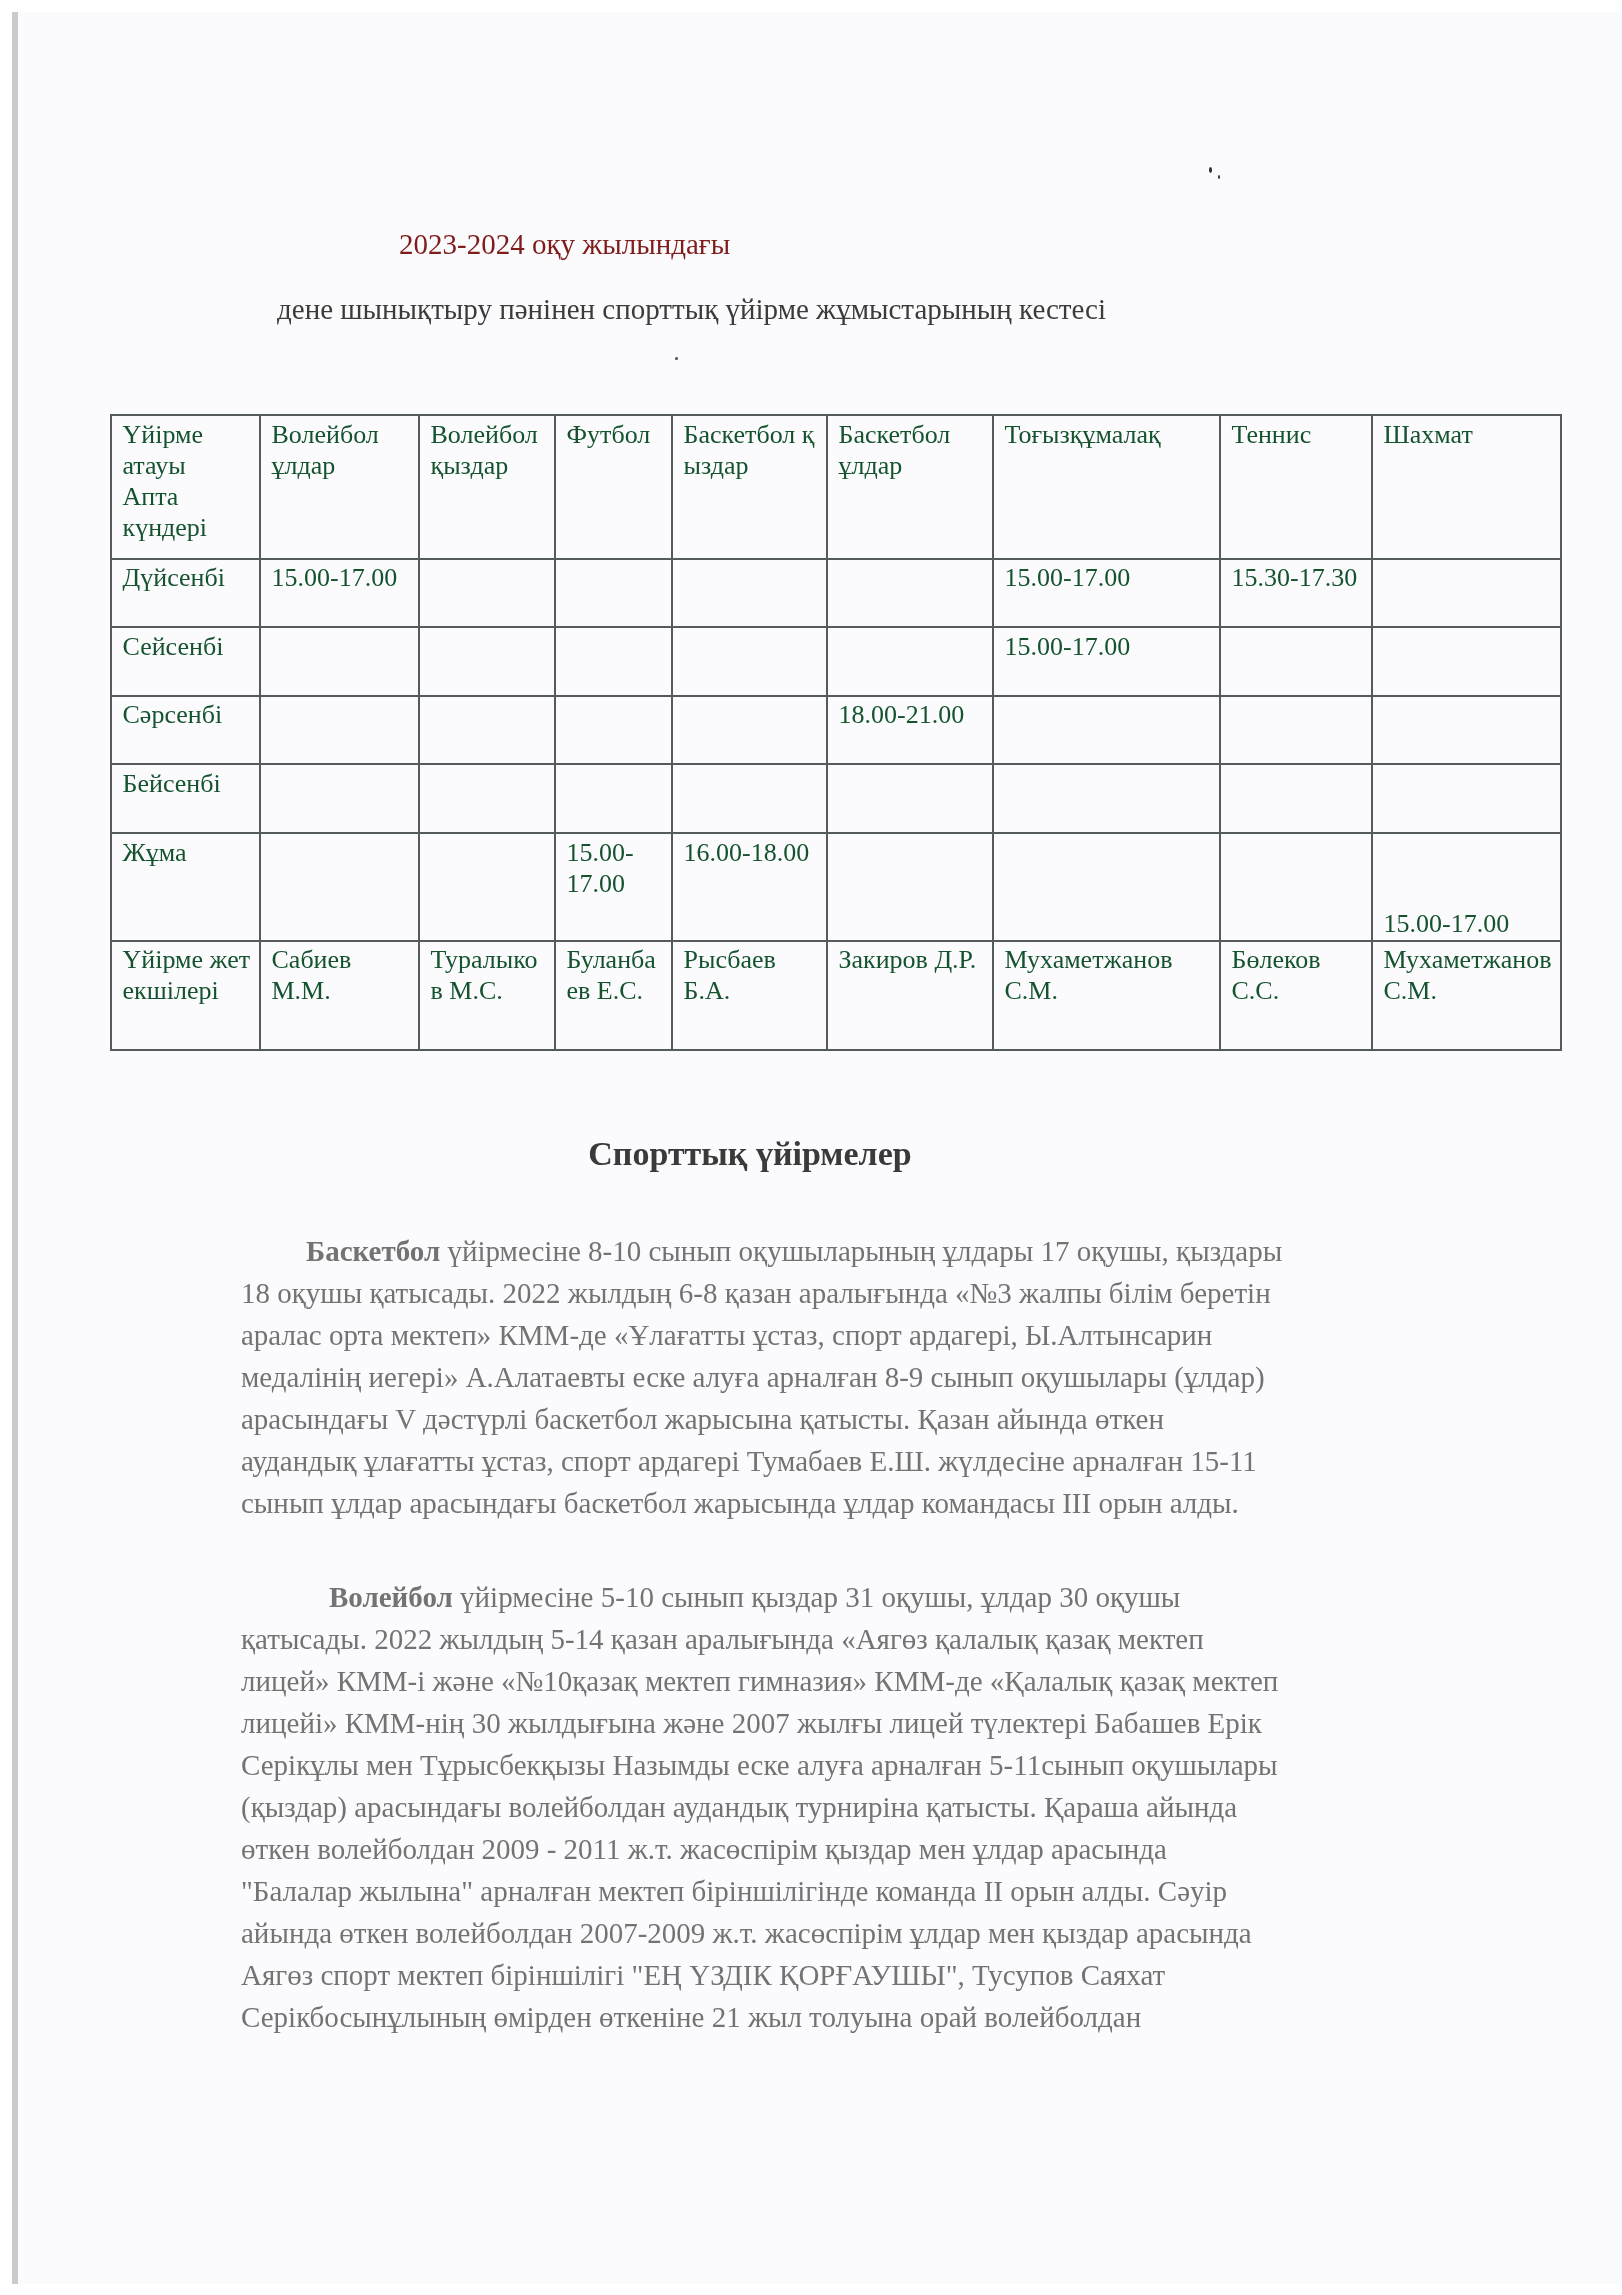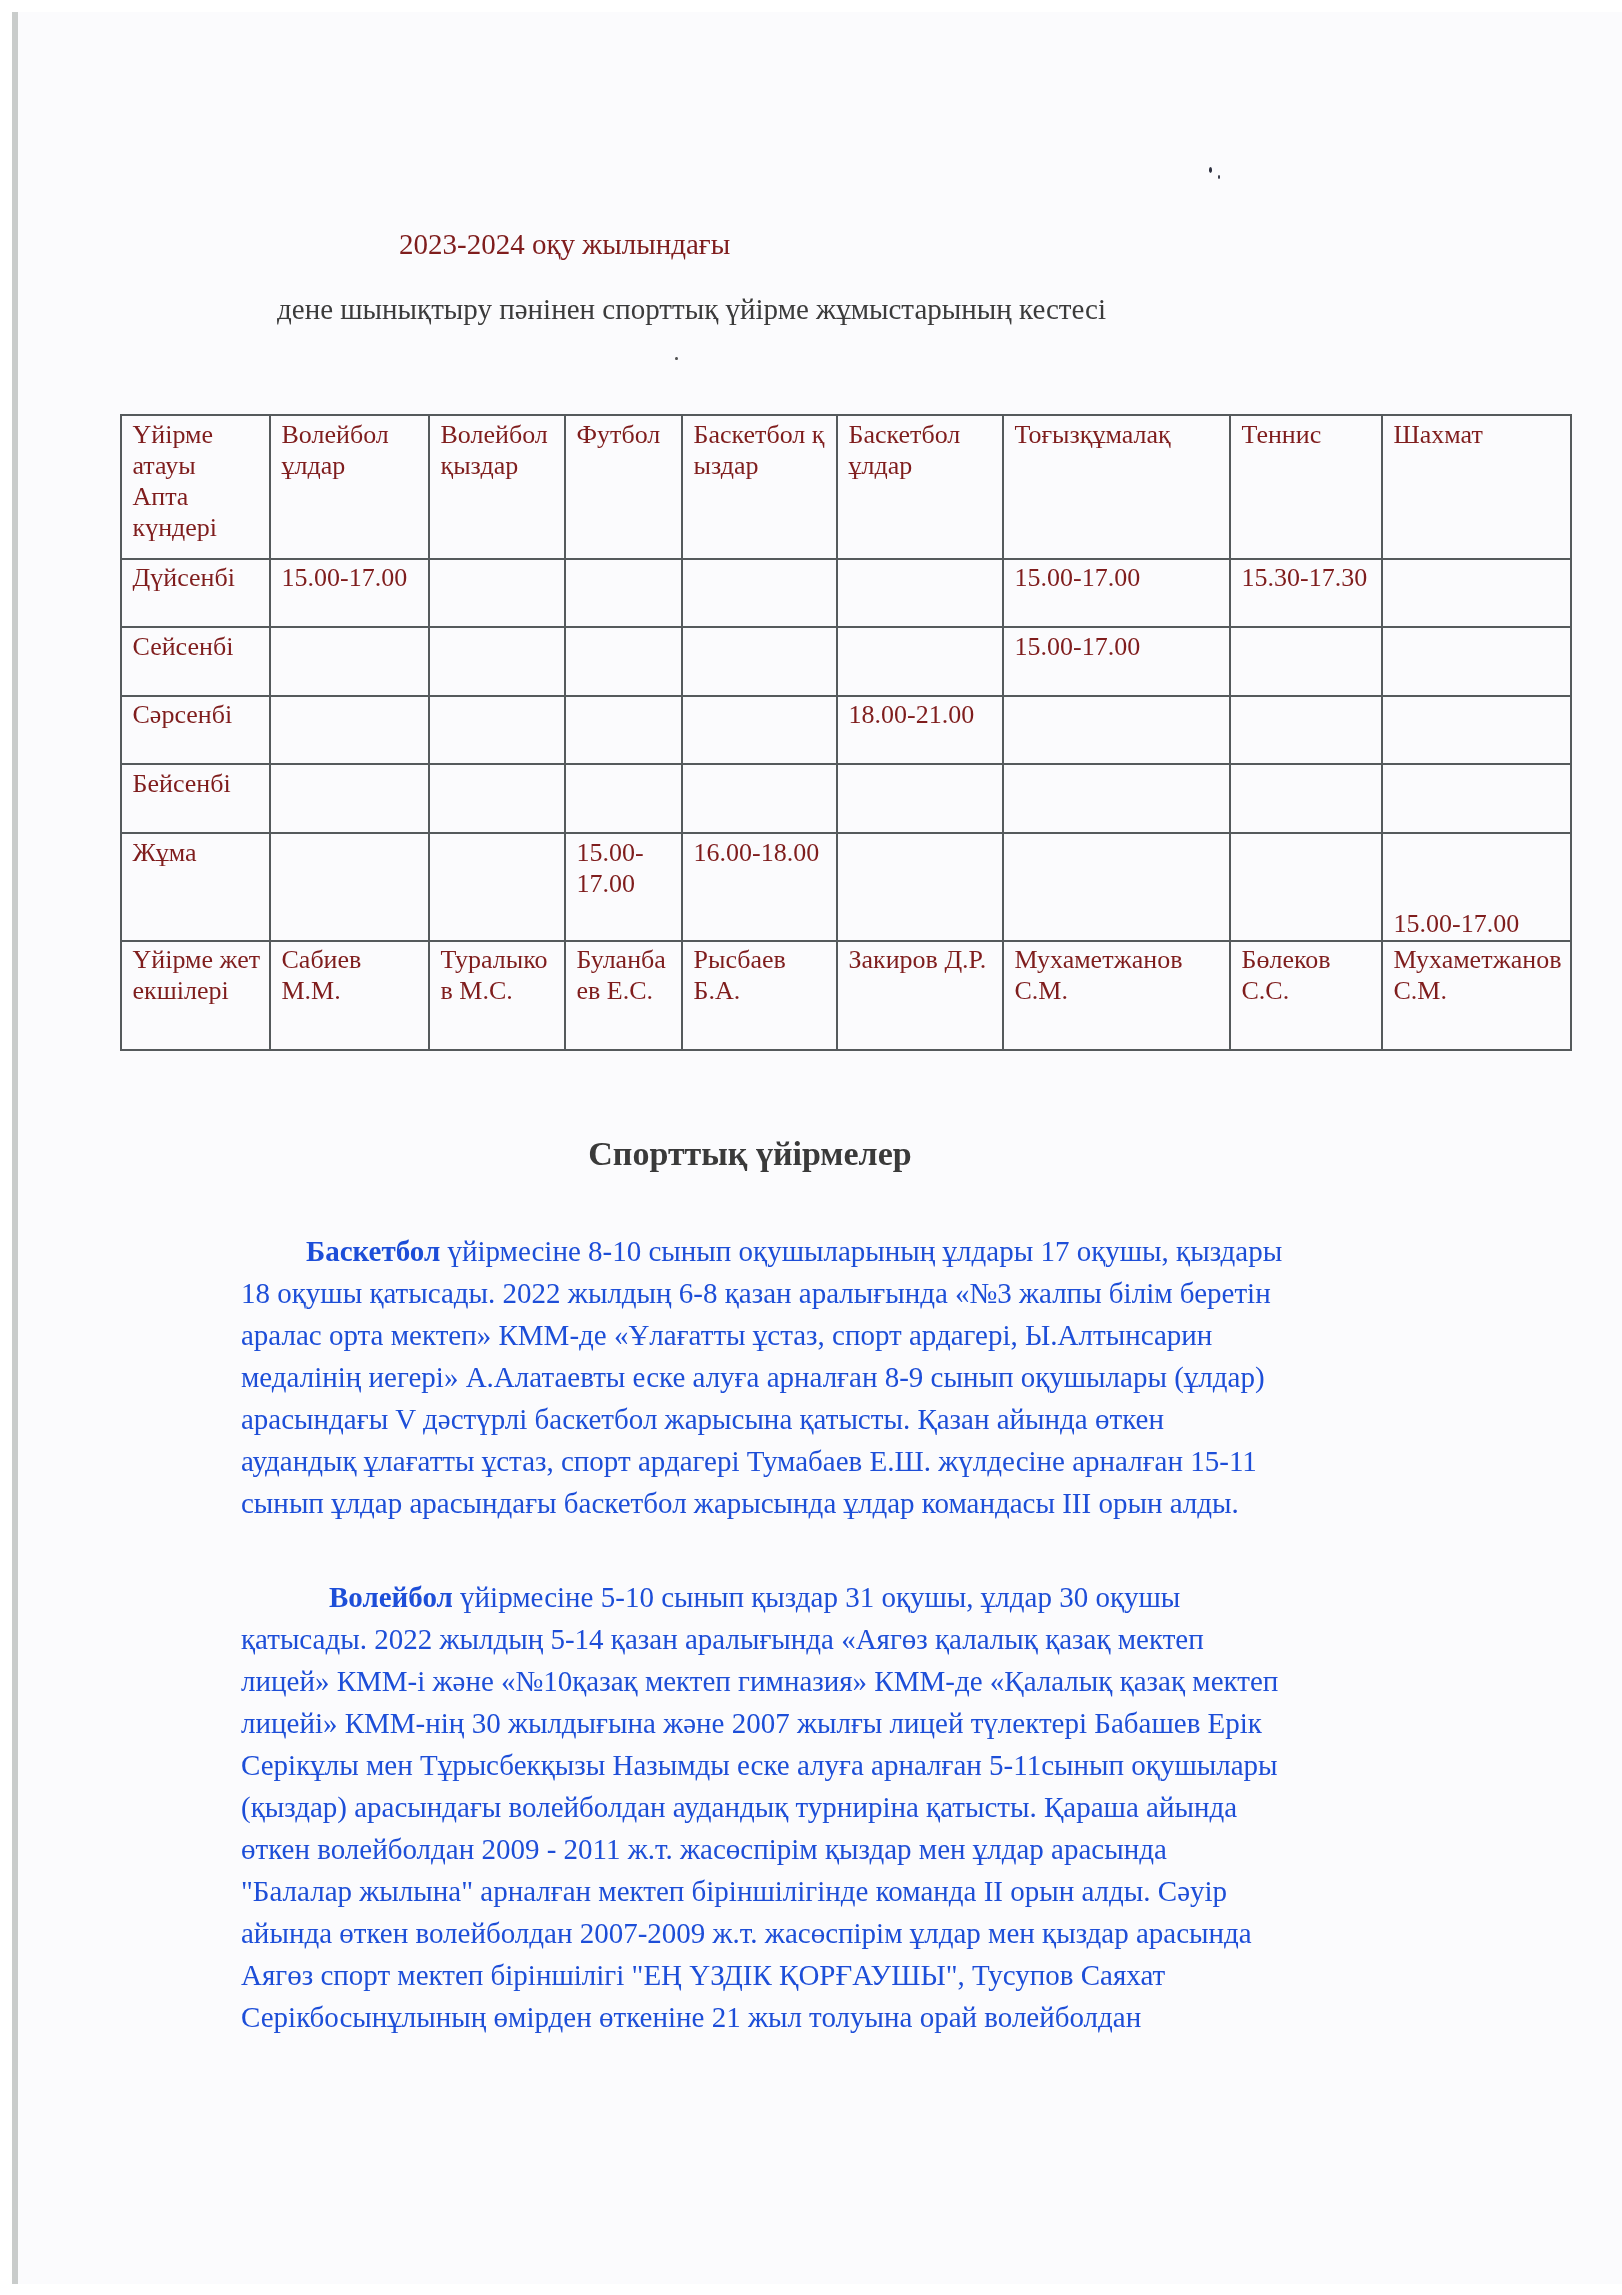--- a/index.html
+++ b/index.html
@@ -17,25 +17,25 @@
   }
   .title1 {
     position: absolute; left: 399px; top: 228px;
     font-size: 29px; color: #7f1d1d; white-space: nowrap;
   }
   .title2 {
     position: absolute; left: 277px; top: 293px;
     font-size: 29px; color: #3b3b3b; white-space: nowrap;
   }
   table.sched {
-    position: absolute; left: 120px; top: 414px;
+    position: absolute; left: 110px; top: 414px;
     border-collapse: collapse;
     table-layout: fixed;
     width: 1450px;
-    font-size: 26px; line-height: 31px; color: #7f1d1d;
+    font-size: 26px; line-height: 31px; color: #14532d;
   }
   table.sched td {
     border: 2px solid #555a5c;
     vertical-align: top;
     padding: 2.6px 7.9px 0 10.5px;
     word-break: break-all;
     overflow: hidden;
   }
   .r-head td { height: 139px; }
   .r-mon td  { height: 64px; }
@@ -46,21 +46,21 @@
   .r-lead td { height: 105px; }
   td.bottom-text { vertical-align: bottom !important; padding-bottom: 1.3px !important; }
   .nowrapcell { word-break: normal !important; white-space: nowrap; }
 
   .section-title {
     position: absolute; left: 0; width: 1500px; top: 1135px;
     text-align: center; font-size: 34px; font-weight: bold; color: #3a3a3a;
   }
   .para {
     position: absolute; left: 241px; width: 1178px;
-    font-size: 29px; line-height: 42px; color: #1d4ed8;
+    font-size: 29px; line-height: 42px; color: #737373;
   }
   .para .line { display: block; white-space: nowrap; }
   .para .indent { padding-left: 65px; }
   .para .indent2 { padding-left: 88px; }
   .para b { font-weight: bold; }
   .p1 { top: 1230px; }
   .p2 { top: 1576px; }
   .speck { position: absolute; background: #2e3140; border-radius: 50%; }
 </style>
 </head>

